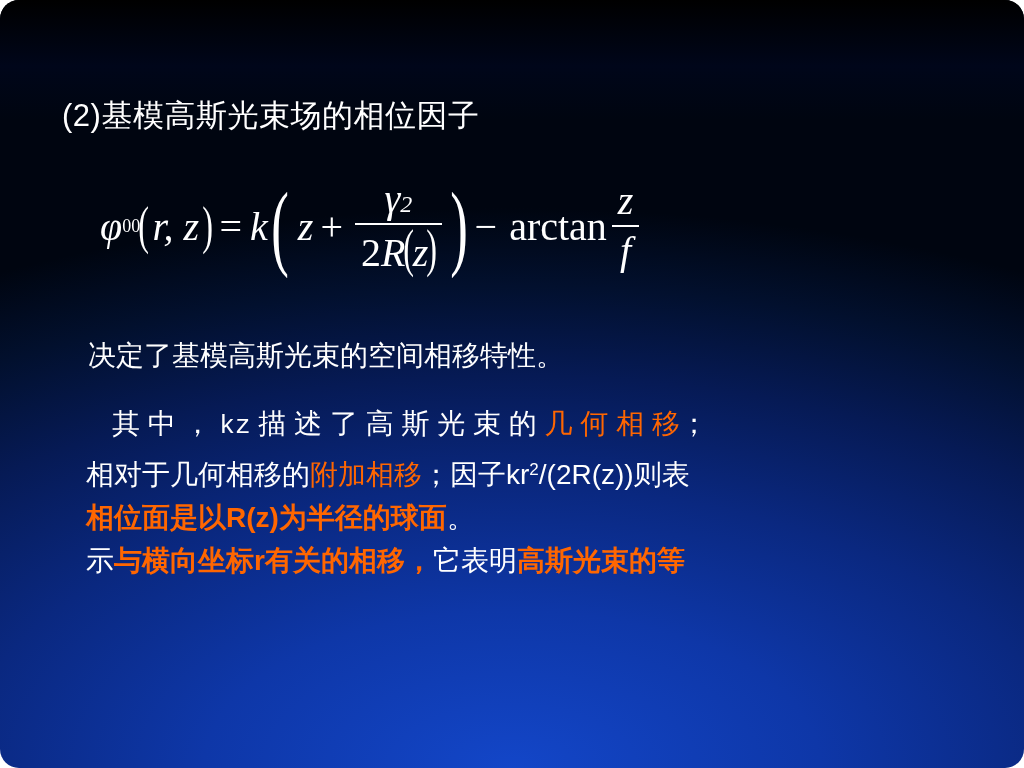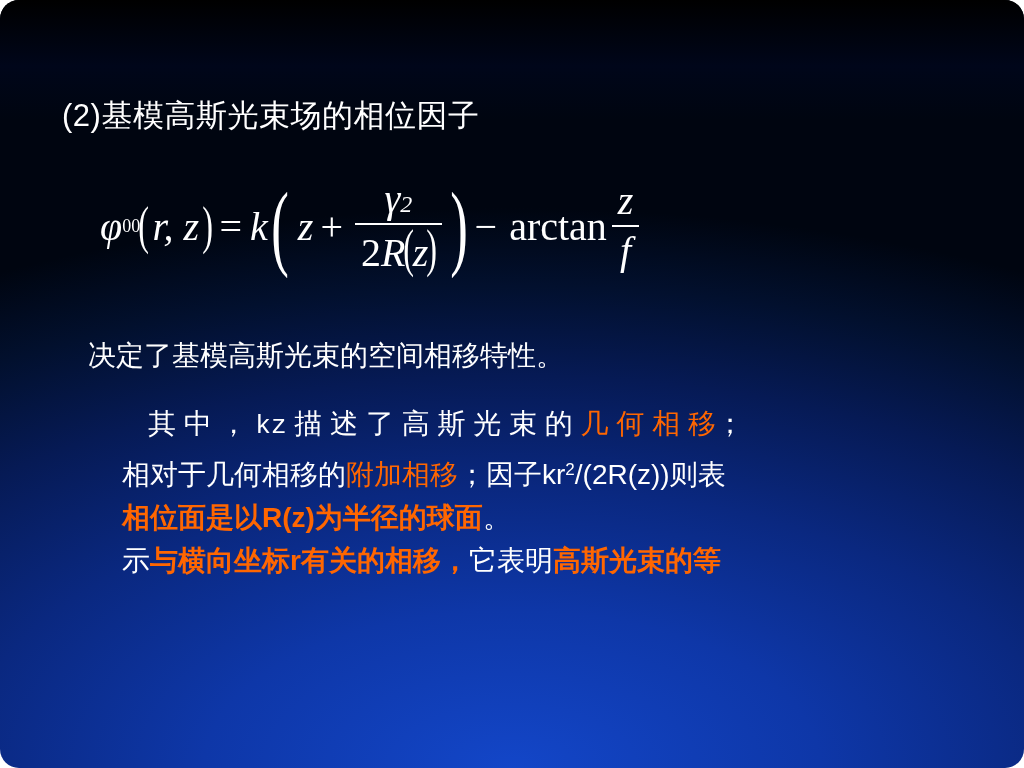--- a/index.html
+++ b/index.html
@@ -125,21 +125,21 @@
     width: 900px;
     z-index: 3;
     color: #ffffff;
     font-size: 28px;
     line-height: 43px;
   }
   .mono { font-family: "Liberation Mono", monospace; font-size: 26px; }
   .orange { color: #ff6600; }
   .orange-b { color: #ff6600; font-weight: bold; }
   .sup-s { font-size: 17px; vertical-align: 0.5em; }
-  .pline { display: block; margin-left: 36px; }
+  .pline { display: block; }
   .indent { display: inline-block; width: 26px; }
 </style>
 </head>
 <body>
 
 <div class="slide">
 
   <div class="title">(2)基模高斯光束场的相位因子</div>
 
   <div class="equation">

